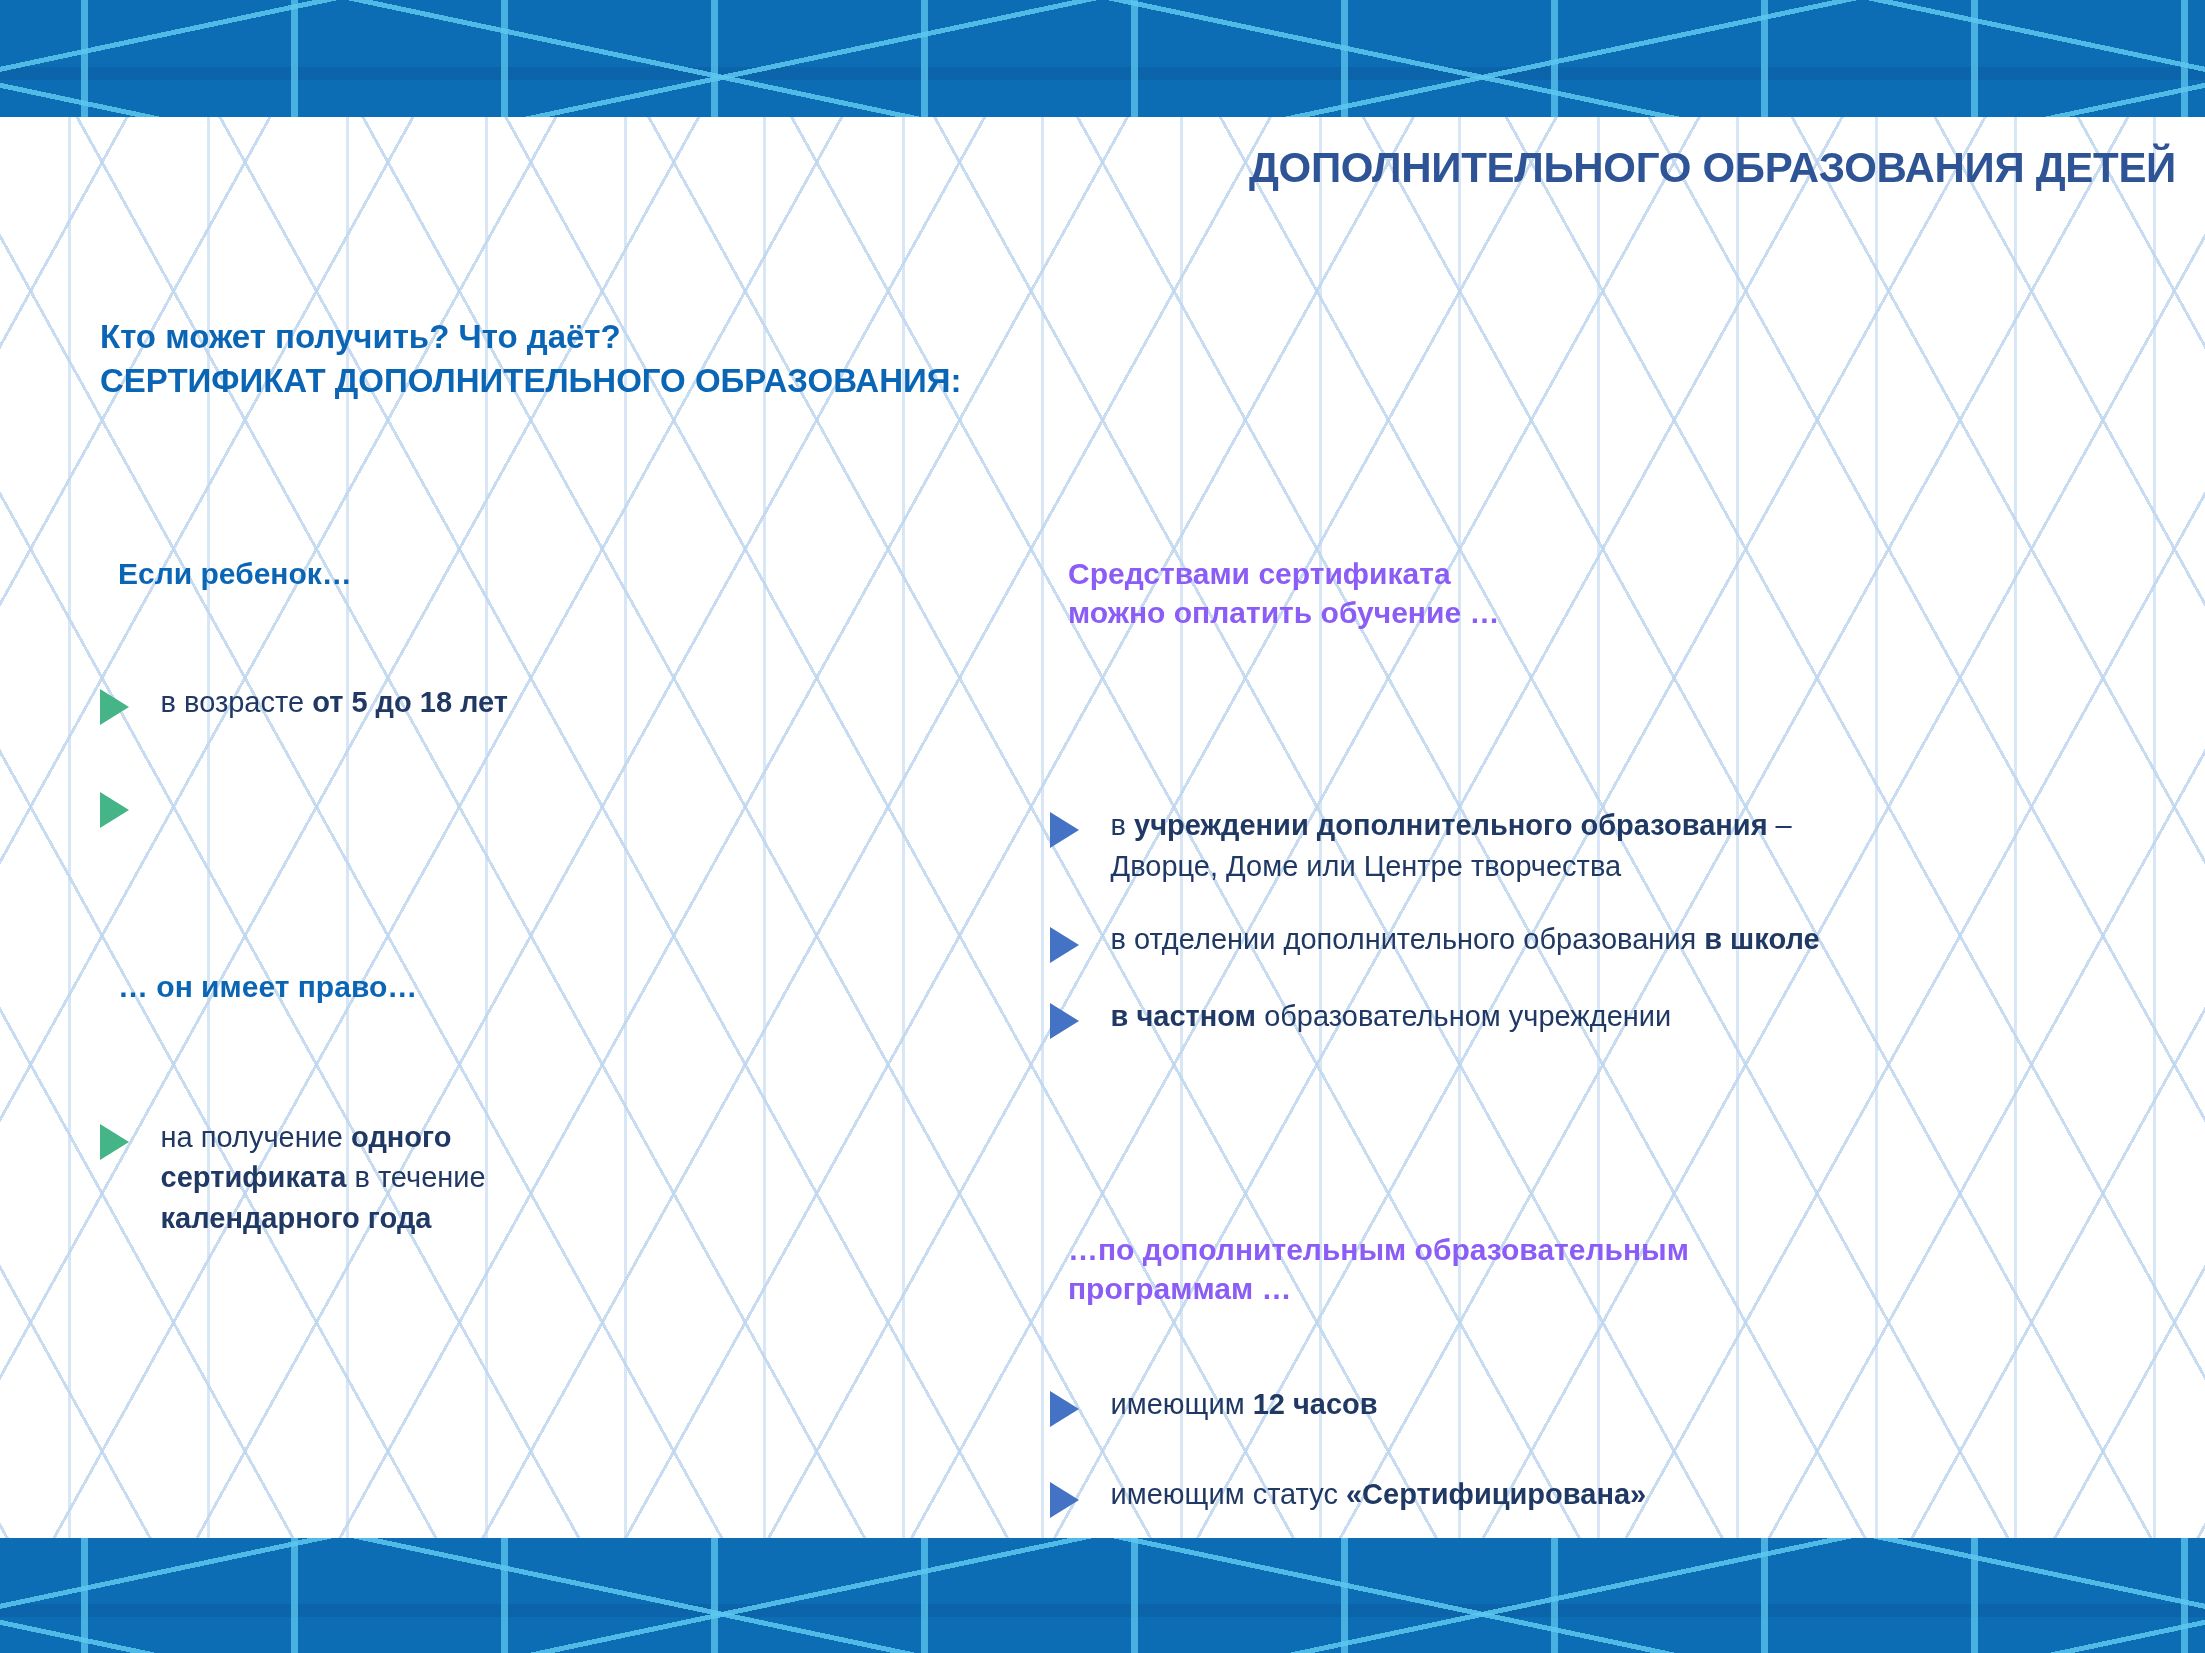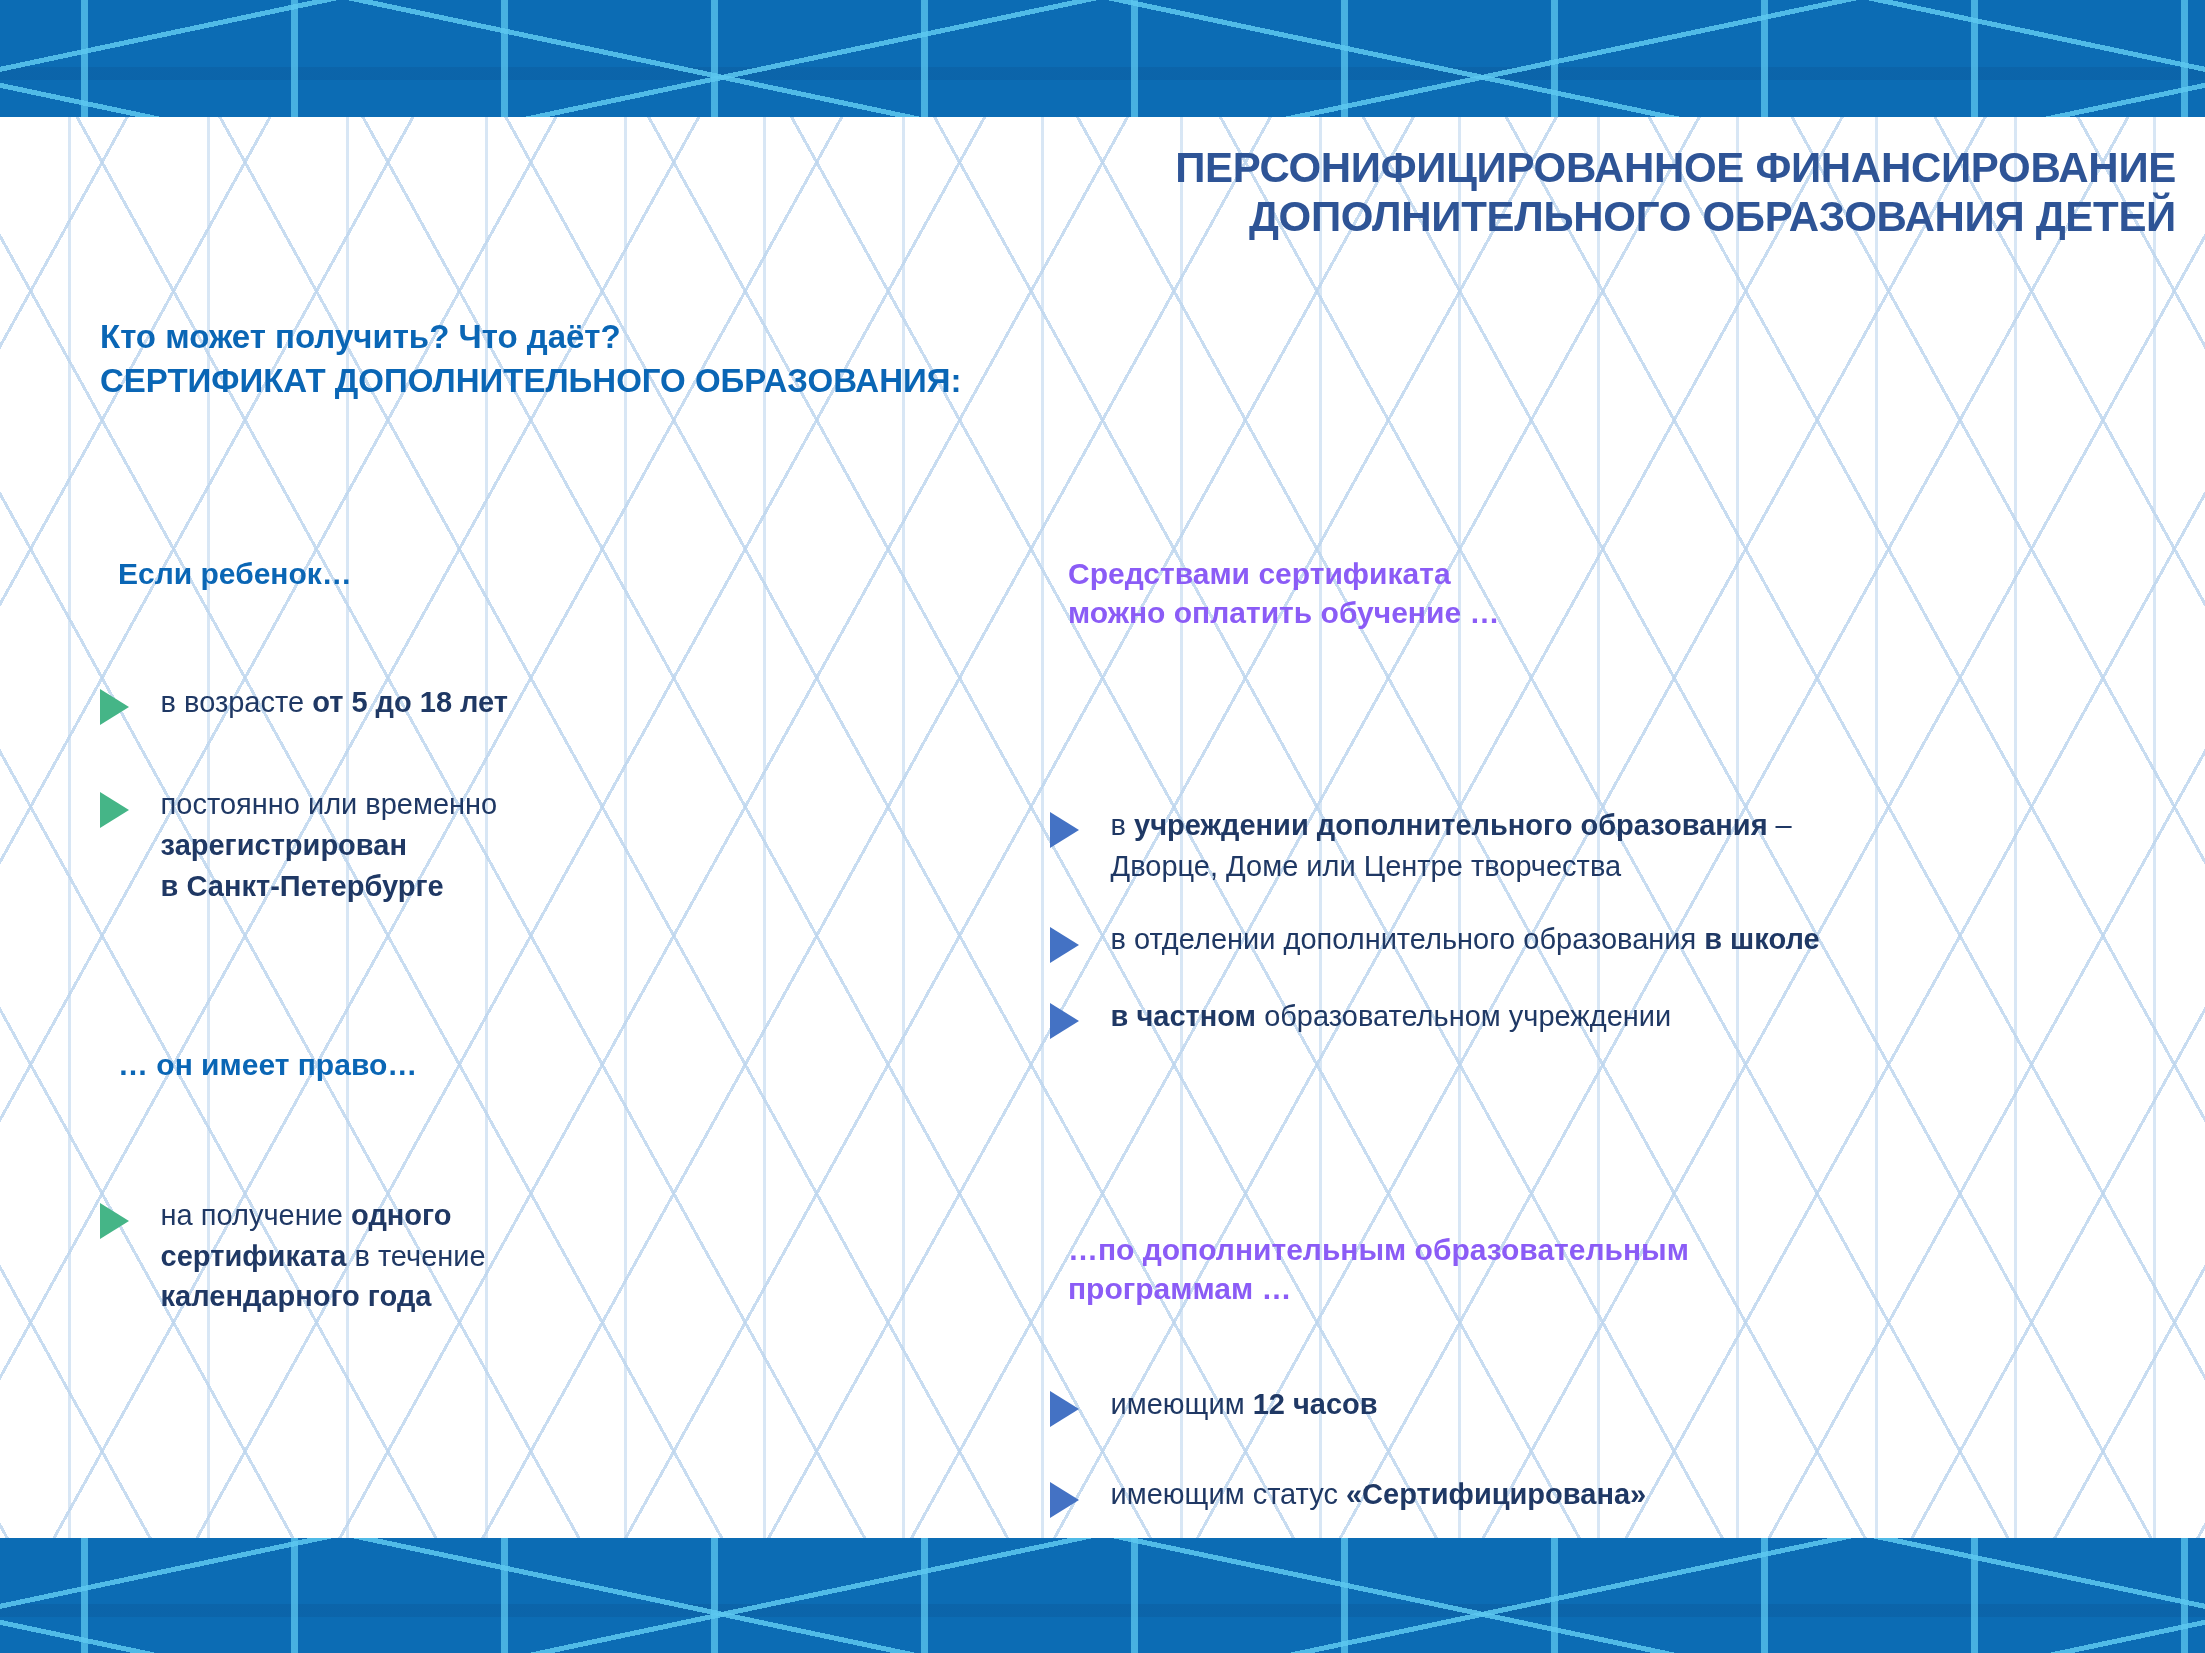--- a/index.html
+++ b/index.html
@@ -194,21 +194,20 @@
 
 <div id="slide">
 
   <div class="lattice-bg"></div>
 
   <div class="banner banner-top">
     <div class="banner-weave"></div>
   </div>
 
   <div class="title-block">
-    <div>ПЕРСОНИФИЦИРОВАННОЕ ФИНАНСИРОВАНИЕ</div>
     <div>ДОПОЛНИТЕЛЬНОГО ОБРАЗОВАНИЯ ДЕТЕЙ</div>
   </div>
 
   <div class="subtitle-block">
     <div>Кто может получить? Что даёт?</div>
     <div>СЕРТИФИКАТ ДОПОЛНИТЕЛЬНОГО ОБРАЗОВАНИЯ:</div>
   </div>
 
   <div class="col col-left">
     <div class="sec-head blue">Если ребенок…</div>
@@ -216,25 +215,20 @@
     <div>
         <div class="bullet">
           <span class="arrow green"></span>
           <div class="btext">
             <div><span>в возрасте </span><b>от 5 до 18 лет</b></div>
           </div>
         </div>
         <div class="gap-d"></div>
         <div class="bullet">
           <span class="arrow green"></span>
-          <div class="btext">
-            <div><span>постоянно или временно</span></div>
-            <div><b>зарегистрирован</b></div>
-            <div><b>в Санкт-Петербурге</b></div>
-          </div>
         </div>
       </div>
     <div class="gap-c"></div>
     <div class="sec-head blue">… он имеет право…</div>
     <div class="gap-e"></div>
     <div>
         <div class="bullet">
           <span class="arrow green"></span>
           <div class="btext">
             <div><span>на получение </span><b>одного</b></div>

